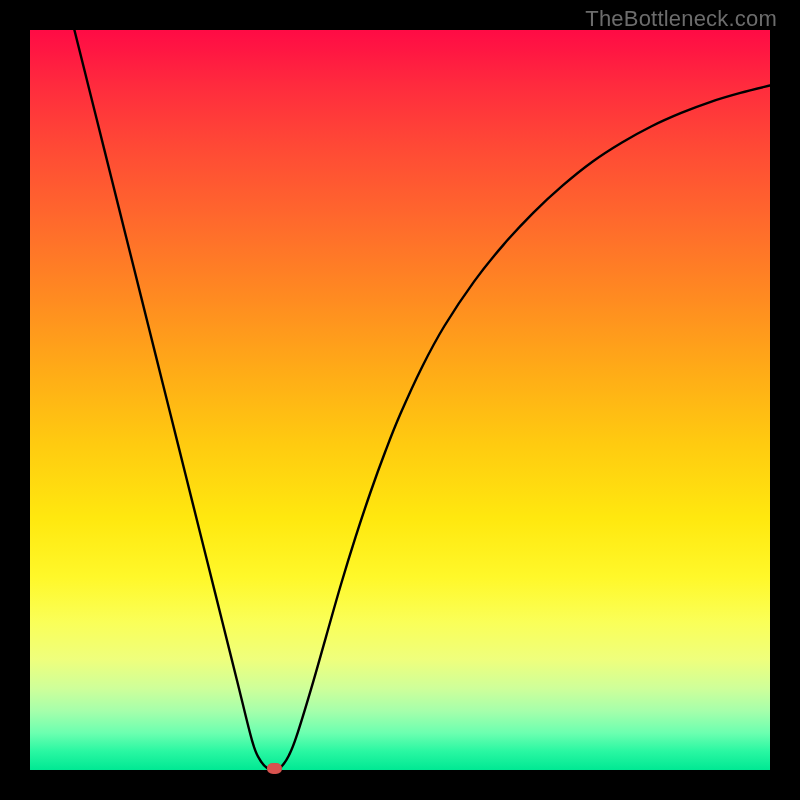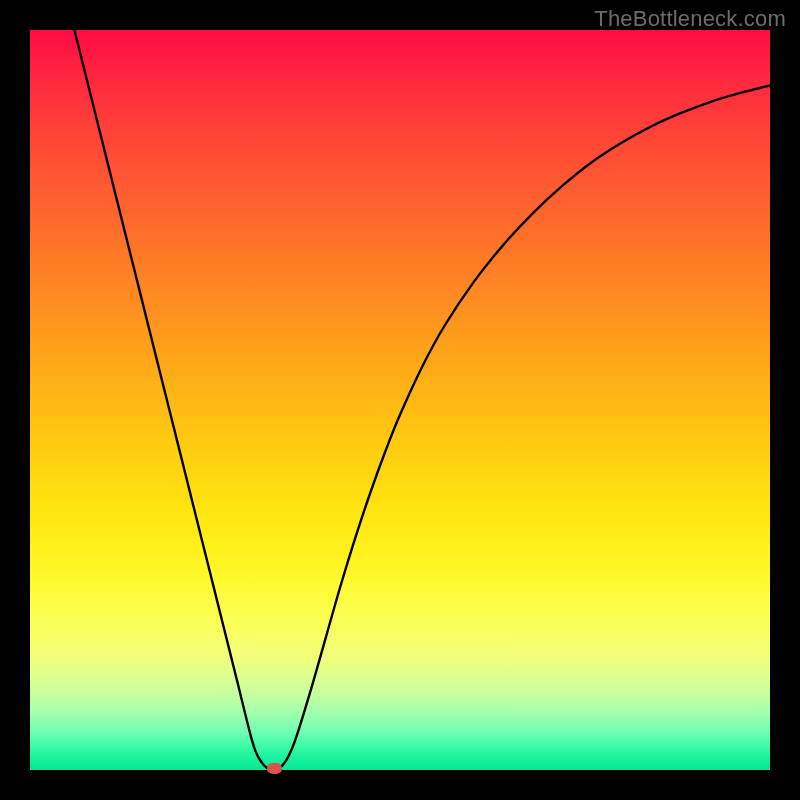--- a/index.html
+++ b/index.html
@@ -25,21 +25,21 @@
       #efff7c 85%,
       #ceff9a 89%,
       #a6ffab 92%,
       #6cffb0 95%,
       #29f7a2 97.5%,
       #00e893 100%);
   }
   .watermark {
     position: absolute;
     top: 6px;
-    right: 14px;
+    right: 23px;
     color: #6c6c6c;
     font-size: 22px;
     font-weight: 400;
     letter-spacing: 0.2px;
     z-index: 5;
   }
   svg.curve { position: absolute; left: 0; top: 0; width: 740px; height: 740px; }
   .marker {
     position: absolute;
     width: 15px;

